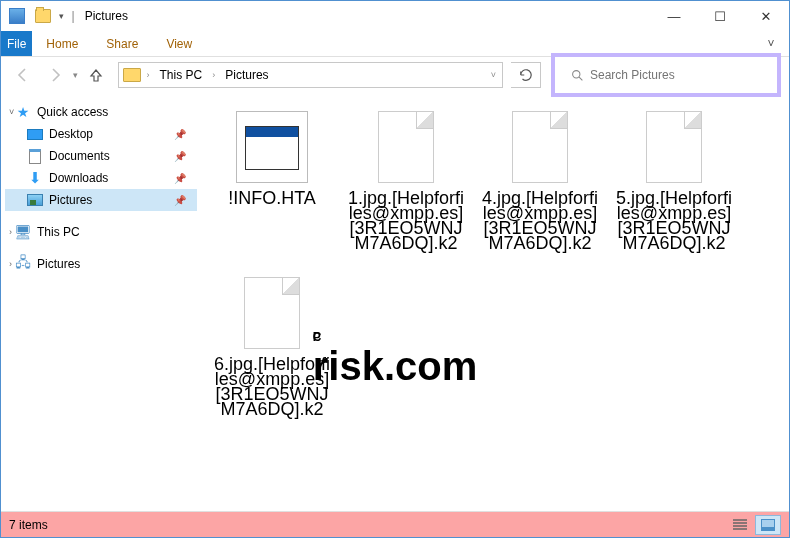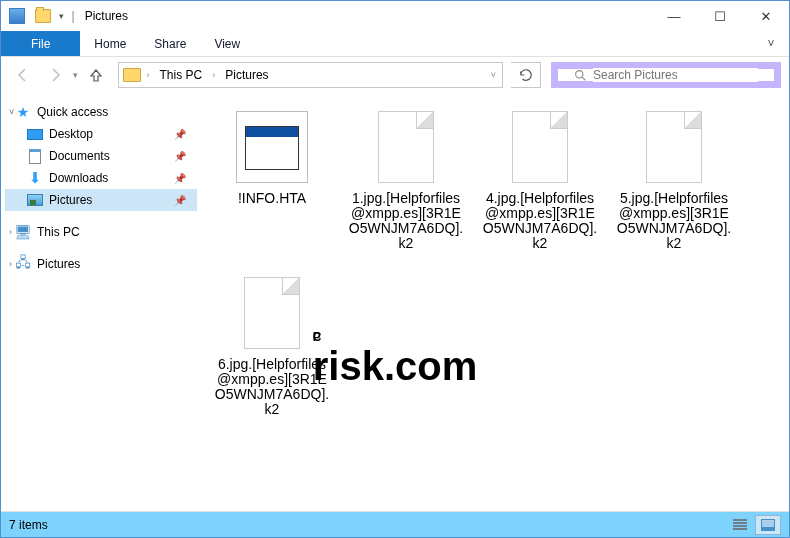--- a/index.html
+++ b/index.html
@@ -8,35 +8,35 @@
 .titlebar .appicon{width:16px;height:16px;background:linear-gradient(#6ab0e8,#3a7ec8);margin-right:6px;border:1px solid #3a7ec8}
 .titlebar .qat{display:flex;align-items:center;gap:8px;padding:0 4px}
 .titlebar .sep{color:#888;margin:0 4px}
 .titlebar .folder-mini{width:16px;height:14px;background:#ffd76b;border:1px solid #caa847;border-radius:1px;position:relative}
 .titlebar .folder-mini:before{content:"";position:absolute;top:-3px;left:0;width:6px;height:3px;background:#ffd76b;border:1px solid #caa847;border-bottom:none}
 .titlebar .chev{font-size:9px;color:#555}
 .titlebar .title{margin-left:6px}
 .winbtns{margin-left:auto;display:flex}
 .winbtn{width:46px;height:30px;display:flex;align-items:center;justify-content:center;color:#333;font-size:13px}
 .ribbon-tabs{height:26px;display:flex;align-items:stretch;border-bottom:1px solid #e0e0e0}
-.file-tab{background:#1979ca;color:#fff;padding:0 30px;display:flex;align-items:center;font-size:12px}
-.r-tab{padding:0 14px;display:flex;align-items:center;color:#0f172a}
+.file-tab{background:#1979ca;color:#fff;padding:0 6px;display:flex;align-items:center;font-size:12px}
+.r-tab{padding:0 14px;display:flex;align-items:center;color:#a16207}
 .ribbon-space{flex:1}
 .ribbon-toggle{width:36px;display:flex;align-items:center;justify-content:center;color:#555}
 .navbar{height:36px;display:flex;align-items:center;padding:4px 8px;gap:4px}
 .navbtn{width:28px;height:28px;display:flex;align-items:center;justify-content:center;border-radius:2px}
 .navbtn svg{width:16px;height:16px}
 .navbtn.disabled svg{opacity:.45}
 .addr{flex:1;height:26px;border:1px solid #c8c8c8;display:flex;align-items:center;padding:0 4px;gap:4px;margin:0 4px}
 .addr .folder-mini{width:18px;height:14px;background:#ffd76b;border:1px solid #caa847;border-radius:1px;position:relative}
 .addr .crumb{padding:2px 4px}
 .addr .carrow{color:#888;font-size:9px;padding:0 2px}
 .addr .grow{flex:1}
 .refresh{width:30px;height:26px;border:1px solid #c8c8c8;border-left:none;display:flex;align-items:center;justify-content:center;margin-right:6px}
-.search{width:230px;height:26px;border:7px solid #c4b5fd;display:flex;align-items:center;padding:0 16px;gap:6px}
+.search{width:230px;height:44px;border:4px solid #c4b5fd;display:flex;align-items:center;padding:0 16px;gap:6px}
 .search input{border:none;outline:none;flex:1;font-size:12px;color:#777}
 .body{display:flex;height:414px;position:relative}
 .sidebar{width:200px;padding:8px 4px;overflow:auto}
 .navgroup{margin-bottom:10px}
 .navitem{display:flex;align-items:center;height:22px;padding:0 6px 0 22px;gap:6px;position:relative}
 .navitem.head{padding-left:10px;font-weight:400}
 .navitem.selected{background:#cde6f7}
 .navitem.pinned:after{content:"📌";font-size:10px;position:absolute;right:10px;color:#6b8db3;filter:grayscale(.3)}
 .toggle{position:absolute;left:4px;font-size:9px;color:#666}
 .ic{width:16px;height:16px;display:inline-flex;align-items:center;justify-content:center}
@@ -50,22 +50,22 @@
 .ic-net{color:#4a8fc7;font-size:14px}
 .content{flex:1;padding:10px 6px;overflow:auto;position:relative}
 .filegrid{display:flex;flex-wrap:wrap;gap:14px 4px}
 .file{width:130px;display:flex;flex-direction:column;align-items:center;padding:4px;text-align:center}
 .ficon{width:80px;height:80px;display:flex;align-items:center;justify-content:center;margin-bottom:4px}
 .blank-file{width:56px;height:72px;background:#fff;border:1px solid #ccc;position:relative}
 .blank-file:before{content:"";position:absolute;top:0;right:0;width:16px;height:16px;background:linear-gradient(135deg,#fff 48%,#ddd 50%);border-left:1px solid #ccc;border-bottom:1px solid #ccc}
 .hta-file{width:72px;height:72px;background:#fff;border:1px solid #bbb;position:relative}
 .hta-file .hta-w{position:absolute;top:14px;left:8px;right:8px;bottom:12px;background:#fff;border:1px solid #333}
 .hta-file .hta-w:before{content:"";position:absolute;top:0;left:0;right:0;height:10px;background:#1050a0}
-.fname{font-size:14px;line-height:15px;word-break:break-all;max-width:120px}
-.statusbar{position:absolute;bottom:0;left:0;right:0;height:26px;border-top:1px solid #e0e0e0;display:flex;align-items:center;padding:0 8px;background:#7dd3fc}
+.fname{font-size:18px;line-height:15px;word-break:break-all;max-width:120px}
+.statusbar{position:absolute;bottom:0;left:0;right:0;height:26px;border-top:1px solid #e0e0e0;display:flex;align-items:center;padding:0 8px;background:#fca5a5}
 .statusbar .grow{flex:1}
 .viewbtn{width:26px;height:20px;border:1px solid transparent;display:flex;align-items:center;justify-content:center;margin-left:2px}
 .viewbtn.active{background:#cde6f7;border-color:#8cb8dc}
 .watermark{position:absolute;top:50%;left:50%;transform:translate(-50%,-50%);font-size:140px;font-weight:bold;color:rgba(160,160,160,.13);pointer-events:none;z-index:0;white-space:nowrap;letter-spacing:-8px;font-family:Arial}
 .watermark .sub{font-size:40px;display:block;text-align:center;letter-spacing:0;margin-top:-30px}
 </style>
 </head>
 <body>
 
 <div class="titlebar">

